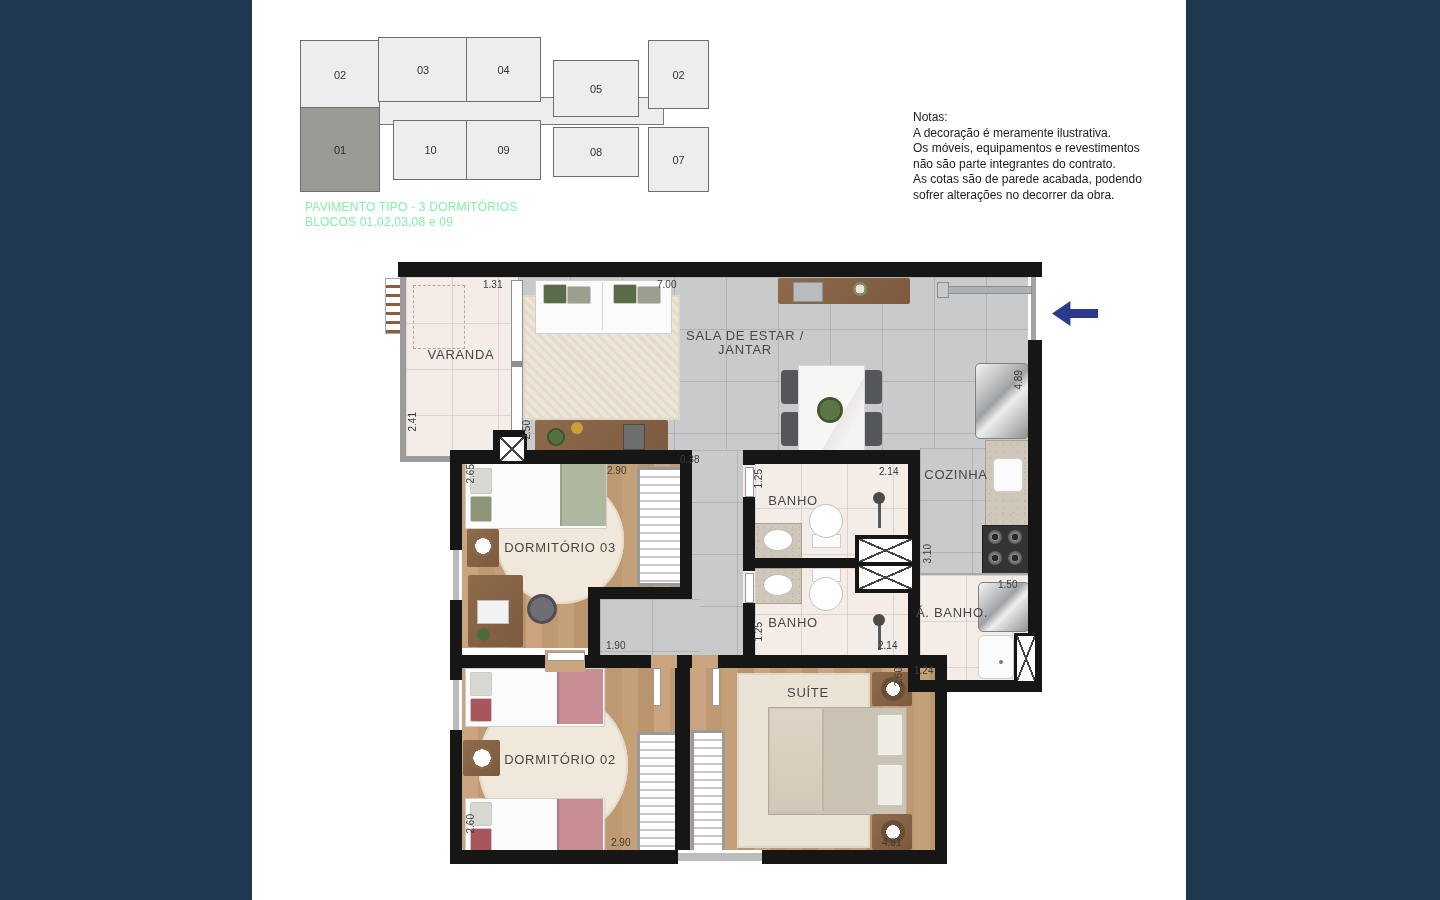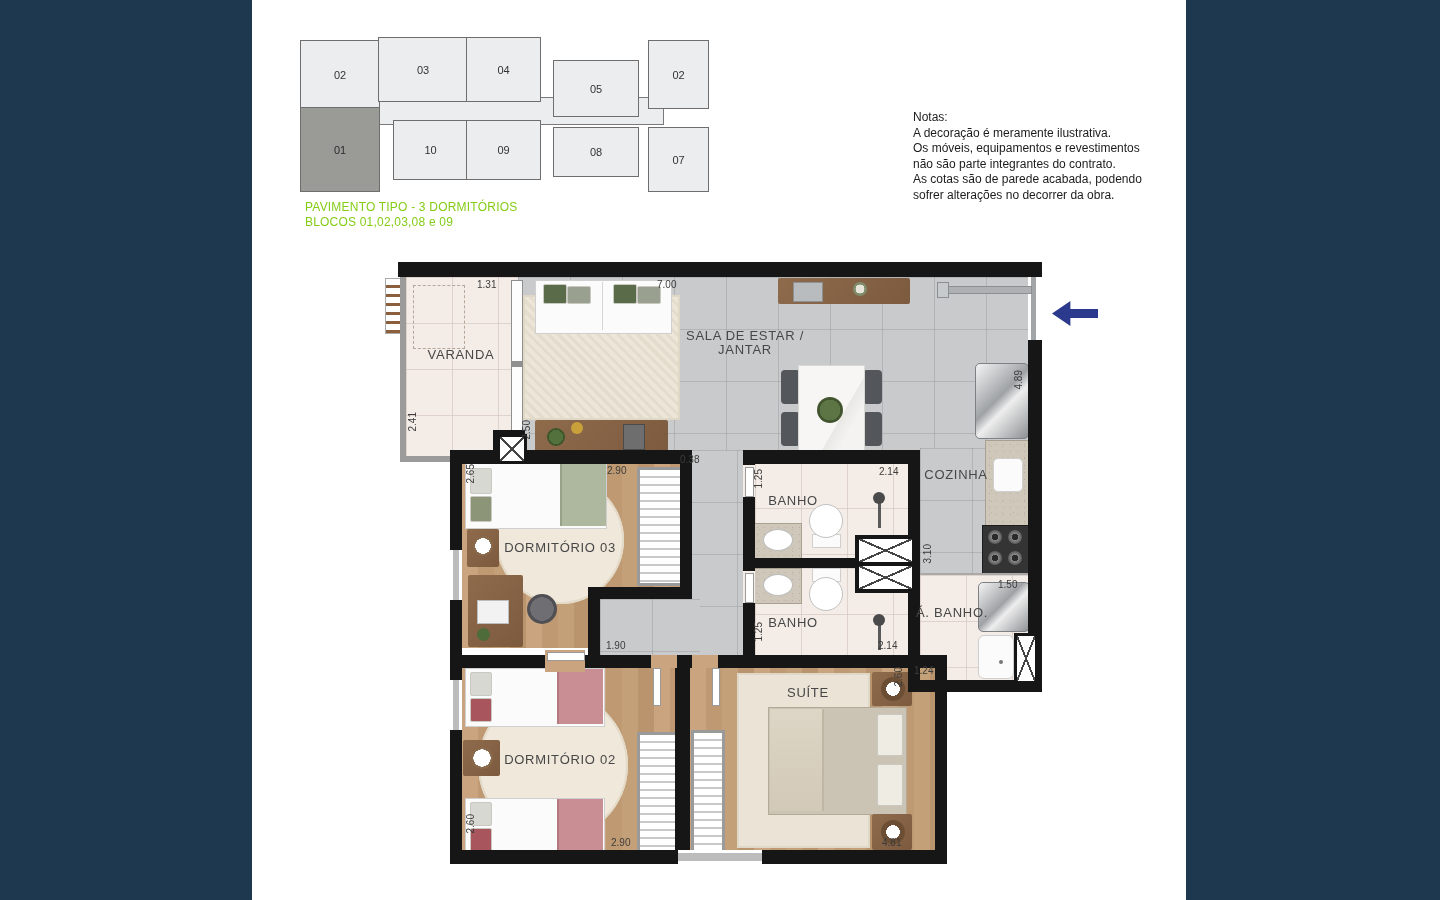--- a/index.html
+++ b/index.html
@@ -3,21 +3,21 @@
 <meta charset="utf-8">
 <style>
   html,body{margin:0;padding:0;}
   body{width:1440px;height:900px;overflow:hidden;background:#1D384F;font-family:"Liberation Sans",sans-serif;}
   .stage{position:absolute;left:0;top:0;width:1236px;height:900px;background:#1D384F;}
   .canvas{position:absolute;left:252px;top:0;width:934px;height:900px;background:#ffffff;}
   
   .unit{position:absolute;background:#EBEDEF;border:1px solid #6e6e6e;display:flex;align-items:center;justify-content:center;font-size:11px;color:#333;z-index:2;}
   .unit.sel{background:#9A9B97;color:#2b2b2b;z-index:3;}
   .kp-connector{position:absolute;background:#EBEDEF;border:1px solid #7a7a7a;z-index:1;}
-  .caption{position:absolute;font-size:12px;color:#84cc16;letter-spacing:.2px;white-space:nowrap;text-align:center;}
+  .caption{position:absolute;font-size:12px;color:#86efac;letter-spacing:.2px;white-space:nowrap;text-align:center;}
   .notes{position:absolute;font-size:12px;color:#1b1b1b;line-height:15.5px;white-space:nowrap;}
   
   .plan{position:absolute;left:385px;top:262px;width:730px;height:612px;}
   .abs{position:absolute;}
   .w{position:absolute;background:#161616;z-index:30;}
   .fg{position:absolute;background-color:#C8CACC;background-image:linear-gradient(rgba(150,152,154,.45) 1px,transparent 1px),linear-gradient(90deg,rgba(150,152,154,.45) 1px,transparent 1px);background-size:52px 52px;z-index:1;}
   .fb{position:absolute;background-color:#F3ECE7;background-image:linear-gradient(rgba(205,190,182,.55) 1px,transparent 1px),linear-gradient(90deg,rgba(205,190,182,.55) 1px,transparent 1px);background-size:46px 46px;z-index:1;}
   .fw{position:absolute;background:repeating-linear-gradient(90deg,#C9A47E 0 16px,#BE9971 16px 32px,#C4A078 32px 48px,#B9946C 48px 64px);z-index:1;}
   .rug{position:absolute;background:#EDE6D8;box-shadow:inset 0 0 0 2px #e0d8c6;z-index:4;}
   .rugc{position:absolute;background:#EFE8DB;border-radius:50%;box-shadow:inset 0 0 0 2px #e3dac8;z-index:4;}
@@ -244,21 +244,21 @@
     <div class="rlabel" style="left:360px;top:73px;">SALA DE ESTAR /</div>
     <div class="rlabel" style="left:360px;top:87px;">JANTAR</div>
     <div class="rlabel" style="left:571px;top:212px;">COZINHA</div>
     <div class="rlabel" style="left:408px;top:238px;">BANHO</div>
     <div class="rlabel" style="left:408px;top:360px;">BANHO</div>
     <div class="rlabel" style="left:567px;top:350px;">Á. BANHO.</div>
     <div class="rlabel" style="left:175px;top:285px;">DORMITÓRIO 03</div>
     <div class="rlabel" style="left:175px;top:497px;">DORMITÓRIO 02</div>
     <div class="rlabel" style="left:423px;top:430px;">SUÍTE</div>
 
-    <div class="dim" style="left:92px;top:17px;text-align:right;">1.31</div>
+    <div class="dim" style="left:98px;top:17px;text-align:right;">1.31</div>
     <div class="dim" style="left:272px;top:17px;">7.00</div>
     <div class="dim dimv" style="left:22px;top:150px;">2.41</div>
     <div class="dim dimv" style="left:136px;top:158px;">2.50</div>
     <div class="dim" style="left:295px;top:192px;">0.38</div>
     <div class="dim" style="left:222px;top:203px;">2.90</div>
     <div class="dim dimv" style="left:80px;top:202px;">2.65</div>
     <div class="dim" style="left:221px;top:378px;">1.90</div>
     <div class="dim dimv" style="left:368px;top:207px;">1.25</div>
     <div class="dim" style="left:494px;top:204px;">2.14</div>
     <div class="dim dimv" style="left:368px;top:360px;">1.25</div>

